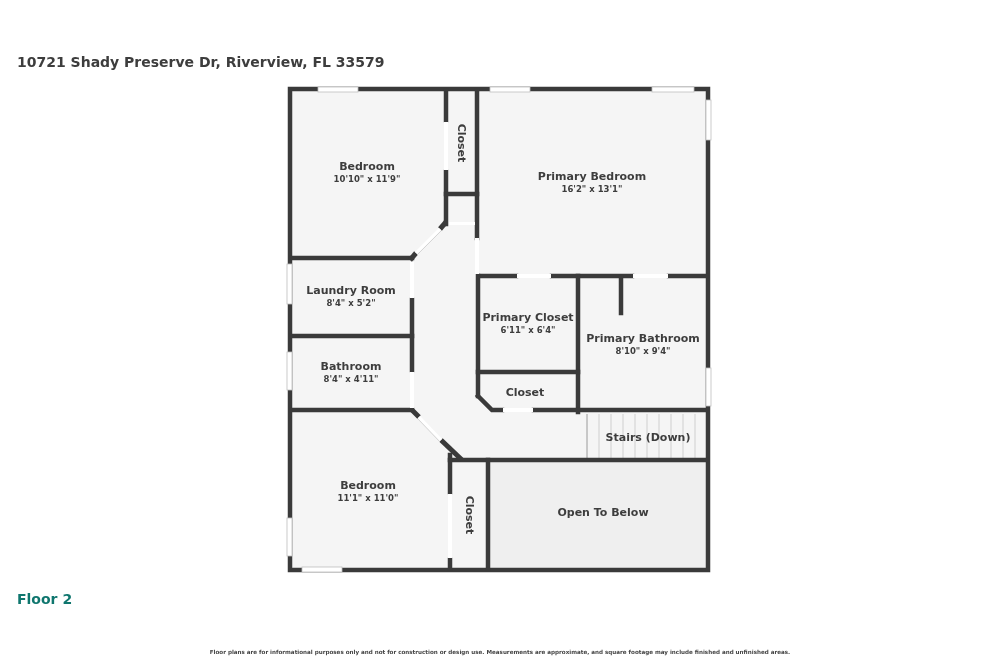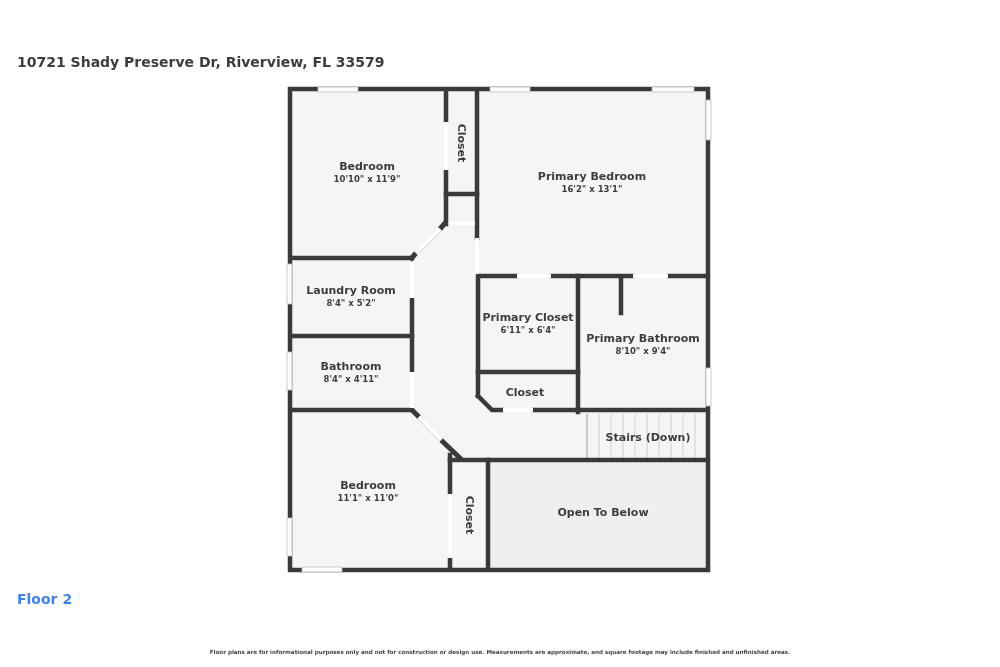--- a/index.html
+++ b/index.html
@@ -1,21 +1,21 @@
 <!DOCTYPE html>
 <html><head>
 <meta charset="utf-8">
 <style>
   html, body { margin: 0; padding: 0; }
   body {
     width: 1000px; height: 667px; background: #ffffff; position: relative; overflow: hidden;
     font-family: "DejaVu Sans", "Liberation Sans", sans-serif; color: #3a3a3a;
   }
   .address { position: absolute; left: 17px; top: 7px; font-size: 14px; font-weight: bold; color: #3d3d3d; margin-top: 47px; }
-  .floor-label { position: absolute; left: 17px; top: 591px; font-size: 14px; font-weight: bold; color: #3b82f6; }
+  .floor-label { position: absolute; left: 17px; top: 591px; font-size: 14px; font-weight: bold; color: #0f766e; }
   .disclaimer { position: absolute; left: 0; width: 1000px; top: 649px; text-align: center; font-size: 5.6px; font-weight: bold; color: #444; }
   svg.plan { position: absolute; left: 0; top: 0; }
   .rname { font-family: "DejaVu Sans", "Liberation Sans", sans-serif; font-size: 11px; font-weight: bold; fill: #3d3d3d; }
   .rdim { font-family: "DejaVu Sans", "Liberation Sans", sans-serif; font-size: 8.5px; font-weight: bold; fill: #3d3d3d; }
 </style>
 </head>
 <body>
 
 <div class="address">10721 Shady Preserve Dr, Riverview, FL 33579</div>
 

